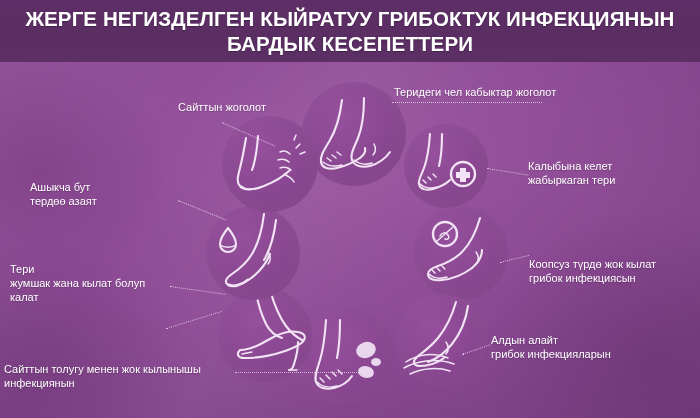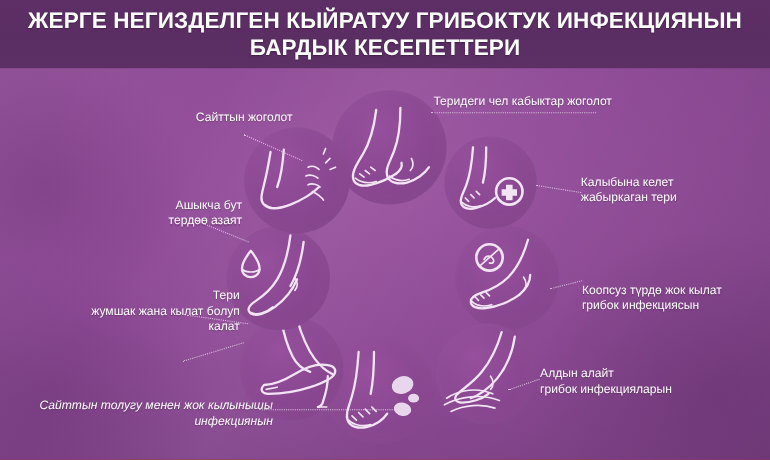--- a/index.html
+++ b/index.html
@@ -1,19 +1,19 @@
 <!DOCTYPE html>
 <html><head>
 <meta charset="utf-8">
 <style>
   html,body{margin:0;padding:0;background:#6d3a73;}
   .stage{
     position:relative;width:700px;height:418px;overflow:hidden;
     font-family:"Liberation Sans","DejaVu Sans",sans-serif;
-    background:#c2410c;
+    background:#4c1d95;
   }
   
   .bg-base{position:absolute;inset:0;
     background:
       radial-gradient(120% 95% at 50% 38%, #9a55a0 0%, #8d4a95 45%, #7d4186 78%, #6f3879 100%);
   }
   .bg-sheen{position:absolute;inset:0;
     background:
       linear-gradient(118deg, rgba(255,255,255,0.055) 0%, rgba(255,255,255,0) 26%,
                       rgba(255,255,255,0.045) 44%, rgba(255,255,255,0) 62%,
@@ -52,21 +52,21 @@
   .node .badge-ring{fill:none;stroke:#f2e4f5;stroke-width:2.4;}
   .node .badge-fill{fill:#f2e4f5;}
 
   
   .dots{position:absolute;z-index:4;height:0;border-top:1.6px dotted rgba(236,219,240,0.78);
     transform-origin:0 0;}
 
   
   .lbl{position:absolute;color:#ffffff;font-size:11px;line-height:14px;
     z-index:5;text-shadow:0 1px 1px rgba(0,0,0,0.22);white-space:pre-line;}
-  .lbl.r{text-align:right;margin-left:12px;}
+  .lbl.r{}
   .lbl.l{text-align:left;}
 </style>
 </head>
 <body>
 
 <div class="stage">
 
   <div class="bg-base"></div>
   <div class="bg-sheen"></div>
   <div class="bg-corner-tl"></div>
@@ -191,21 +191,21 @@
 
   <div class="lbl l" style="left:528px;top:159px;width:168px;">Калыбына келет
 жабыркаган тери</div>
 
   <div class="lbl l" style="left:529px;top:245px;width:172px;margin-top:12px;">Коопсуз түрдө жок кылат
 грибок инфекциясын</div>
 
   <div class="lbl l" style="left:491px;top:333px;width:200px;">Алдын алайт
 грибок инфекцияларын</div>
 
-  <div class="lbl r" style="left:4px;top:362px;width:232px;font-style:italic;">Сайттын толугу менен жок кылынышы
+  <div class="lbl r" style="left:4px;top:362px;width:232px;">Сайттын толугу менен жок кылынышы
 инфекциянын</div>
 
   <div class="lbl r" style="left:10px;top:262px;width:196px;">Тери
 жумшак жана кылат болуп
 калат</div>
 
   <div class="lbl r" style="left:30px;top:180px;width:178px;">Ашыкча бут
 тердөө азаят</div>
 
 </div>

